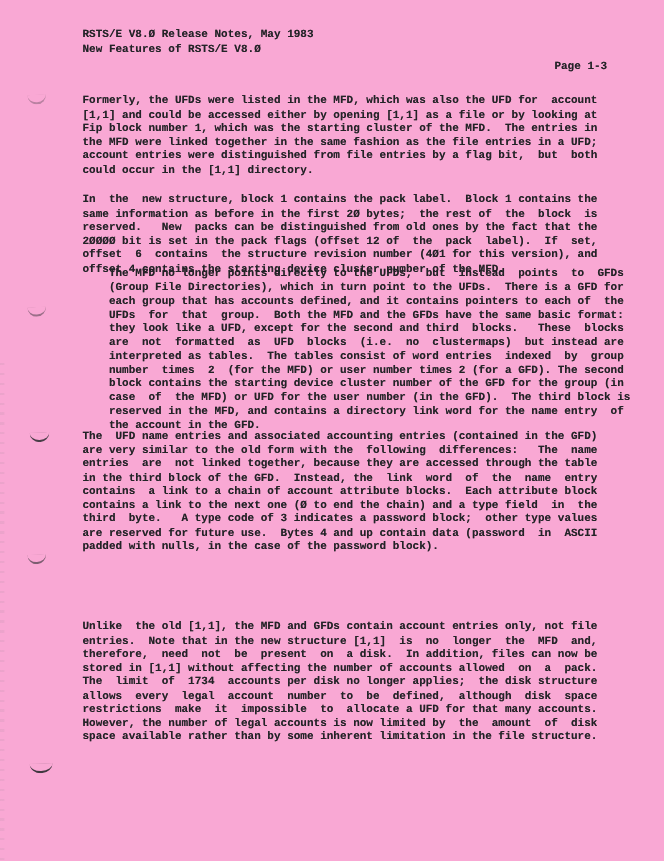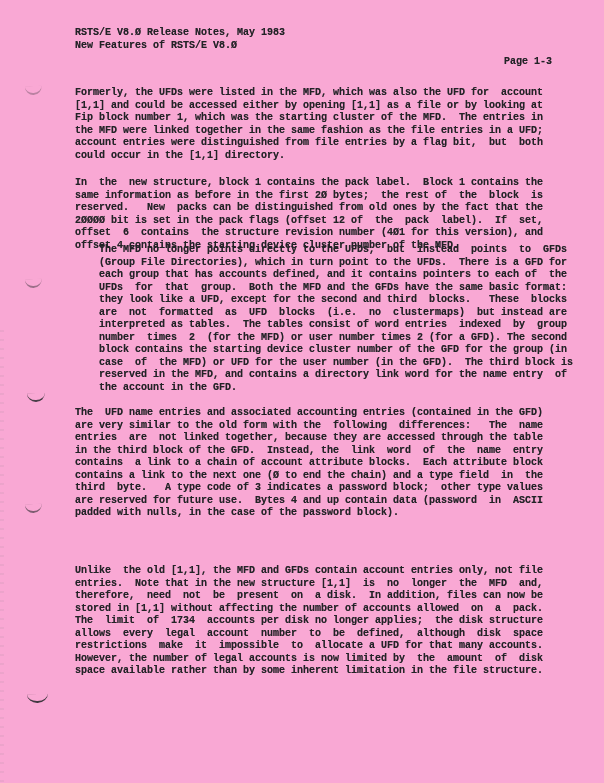--- a/index.html
+++ b/index.html
@@ -60,21 +60,21 @@
     font-family: inherit;
     font-size: 10px;
     font-weight: bold;
     line-height: 12.5px;
     white-space: pre;
     text-shadow: 0 0 0.5px rgba(35,35,39,0.55);
   }
   .para-1 { top: 87px; }
   .para-2 { top: 177px; }
   .para-3 { top: 244px; margin-left: 24px; }
-  .para-4 { top: 407px; }
+  .para-4 { top: 392px; }
   .para-5 { top: 522px; margin-top: 43px; }
   
   .pen-mark {
     position: absolute;
     height: 7px;
     border-bottom: 2px solid #2c2c30;
     border-radius: 50% / 0 0 100% 100%;
   }
 </style>
 </head>

